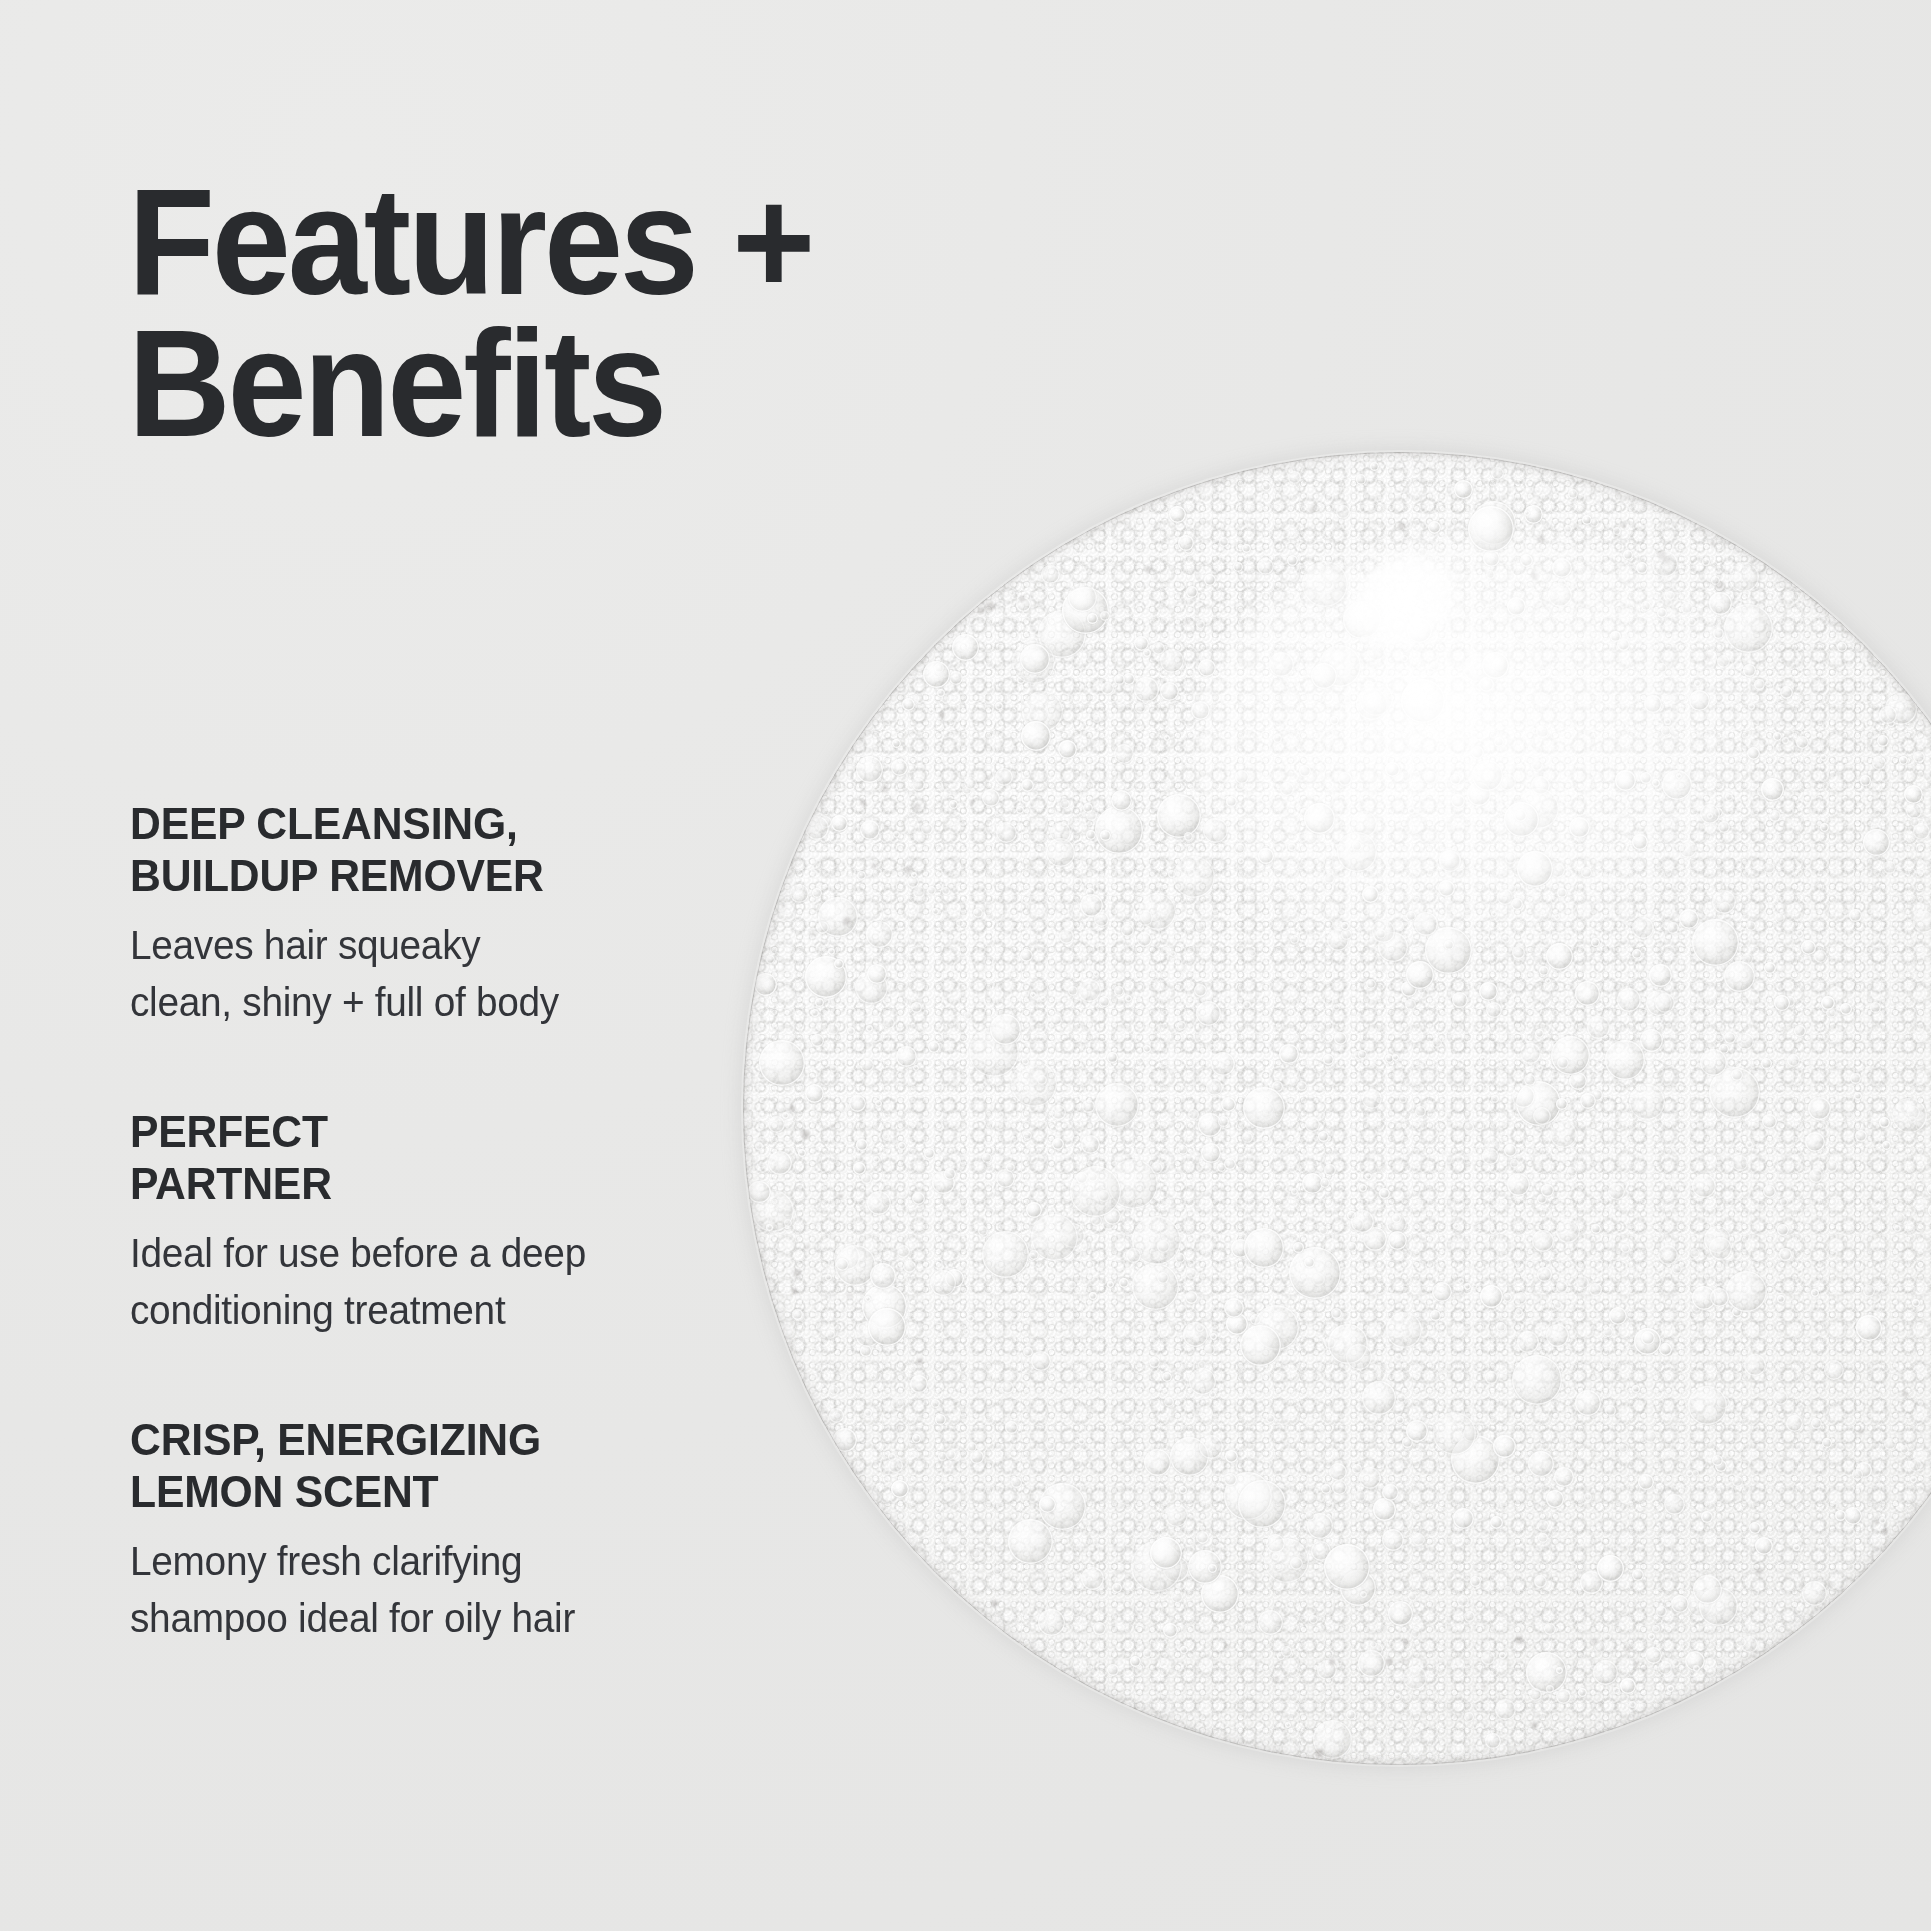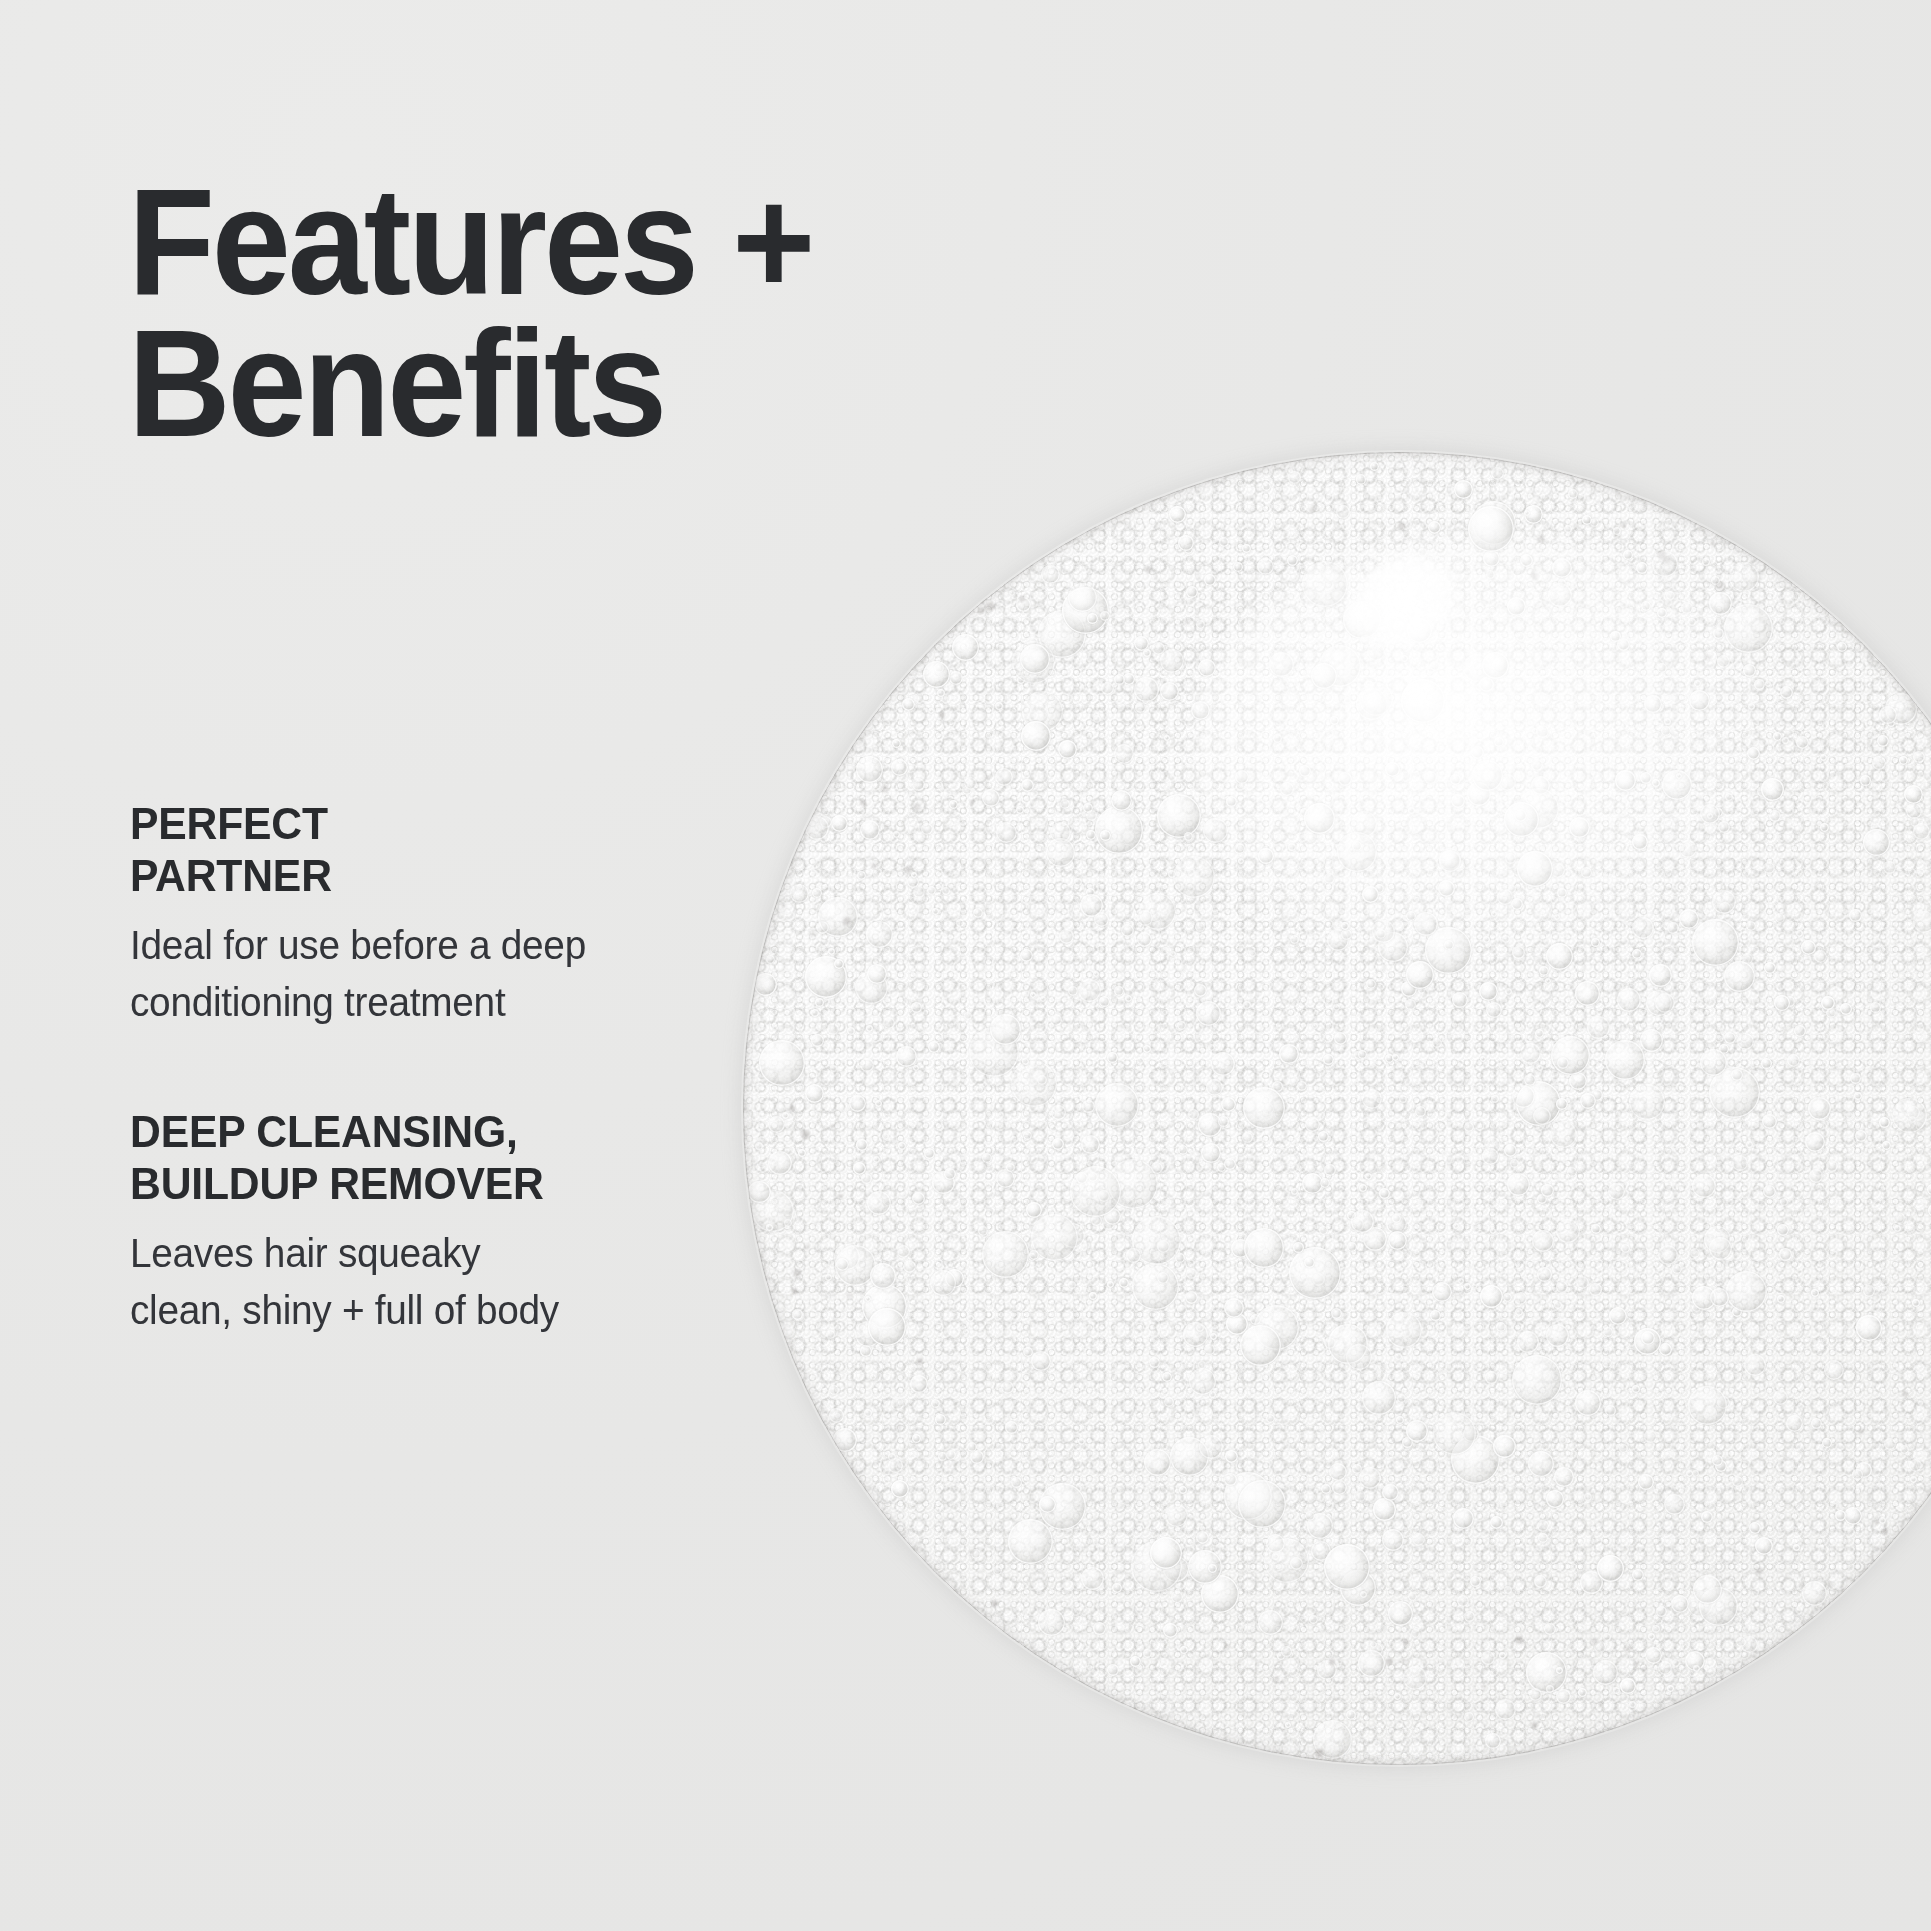--- a/index.html
+++ b/index.html
@@ -1141,29 +1141,35 @@
       <div class="blob-rim-soft"></div>
     </div>
   </div>
 
   <h1 id="headline">Features +
 Benefits</h1>
 
   <div id="features">
 
     <div class="feature">
+      <div class="f-title">DEEP CLEANSING,
+BUILDUP REMOVER</div>
+      <div class="f-body">Leaves hair squeaky
+clean, shiny + full of body</div>
+    </div>
+
+    <div class="feature">
       <div class="f-title">PERFECT
 PARTNER</div>
       <div class="f-body">Ideal for use before a deep
 conditioning treatment</div>
     </div>
 
     <div class="feature">
-      <div class="f-title">DEEP CLEANSING,
-BUILDUP REMOVER</div>
-      <div class="f-body">Leaves hair squeaky
-clean, shiny + full of body</div>
+      <div class="f-title">CRISP, ENERGIZING
+LEMON SCENT</div>
+      <div class="f-body">Lemony fresh clarifying
+shampoo ideal for oily hair</div>
     </div>
-
 
   </div>
 </div>
 
 
 </body></html>

